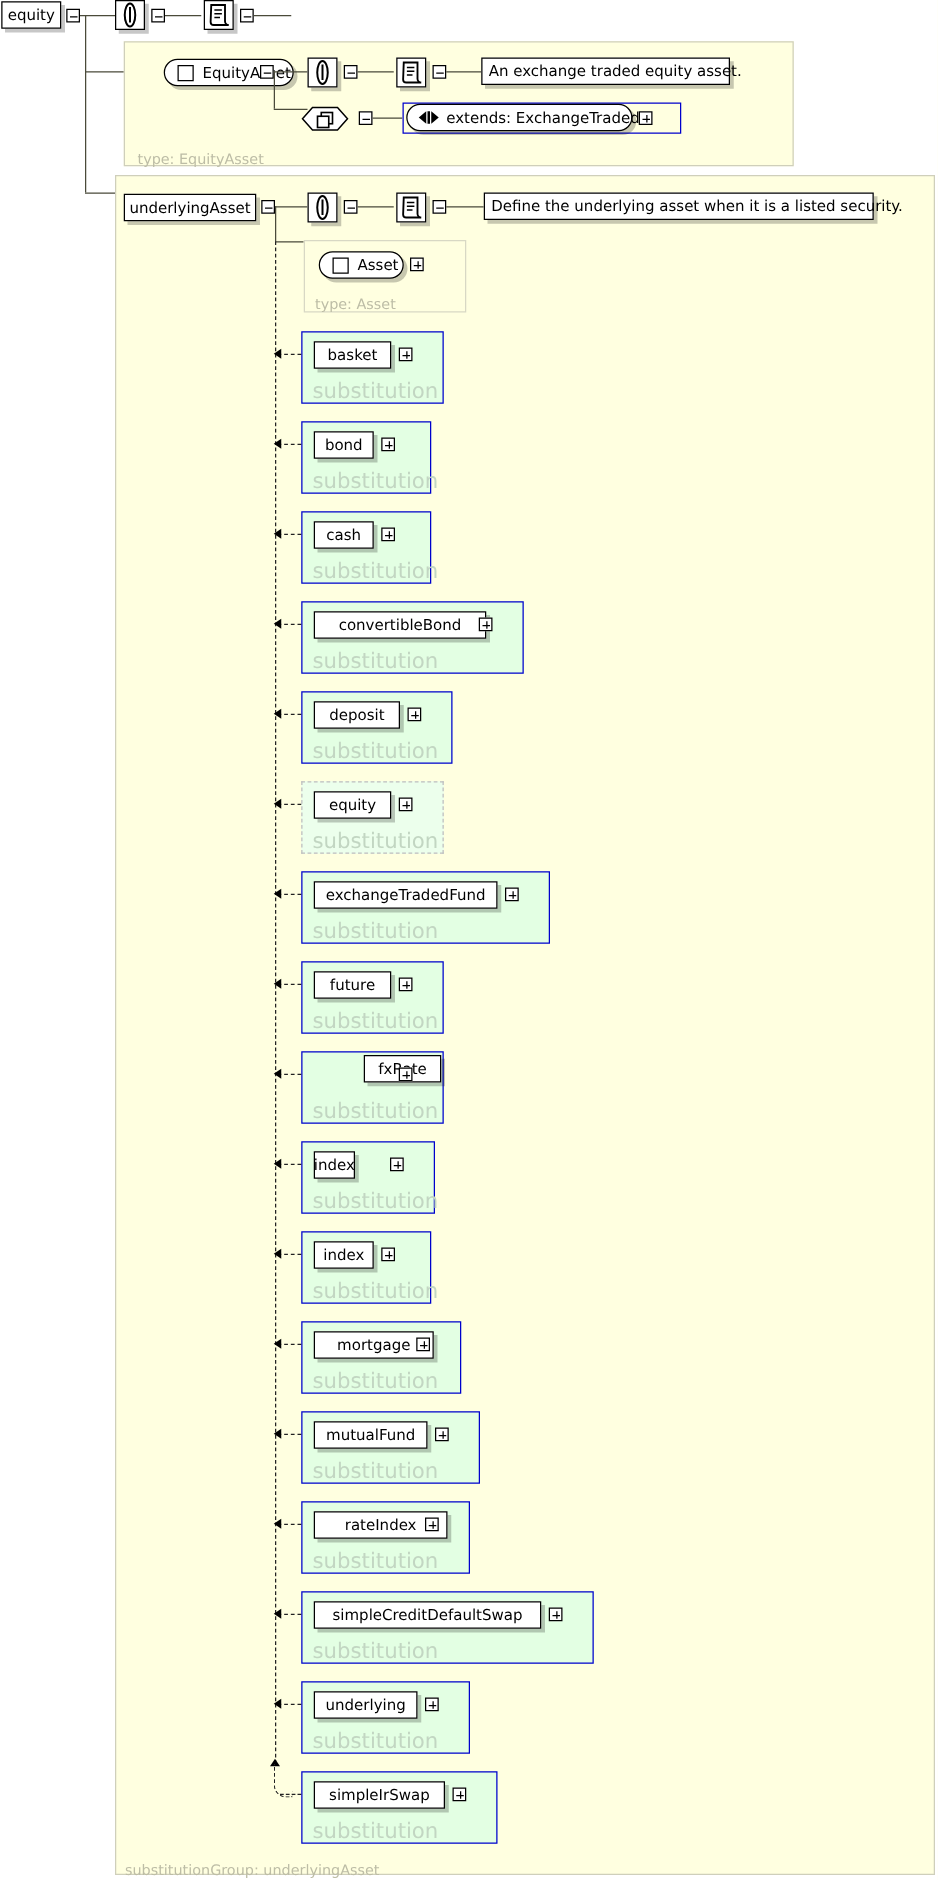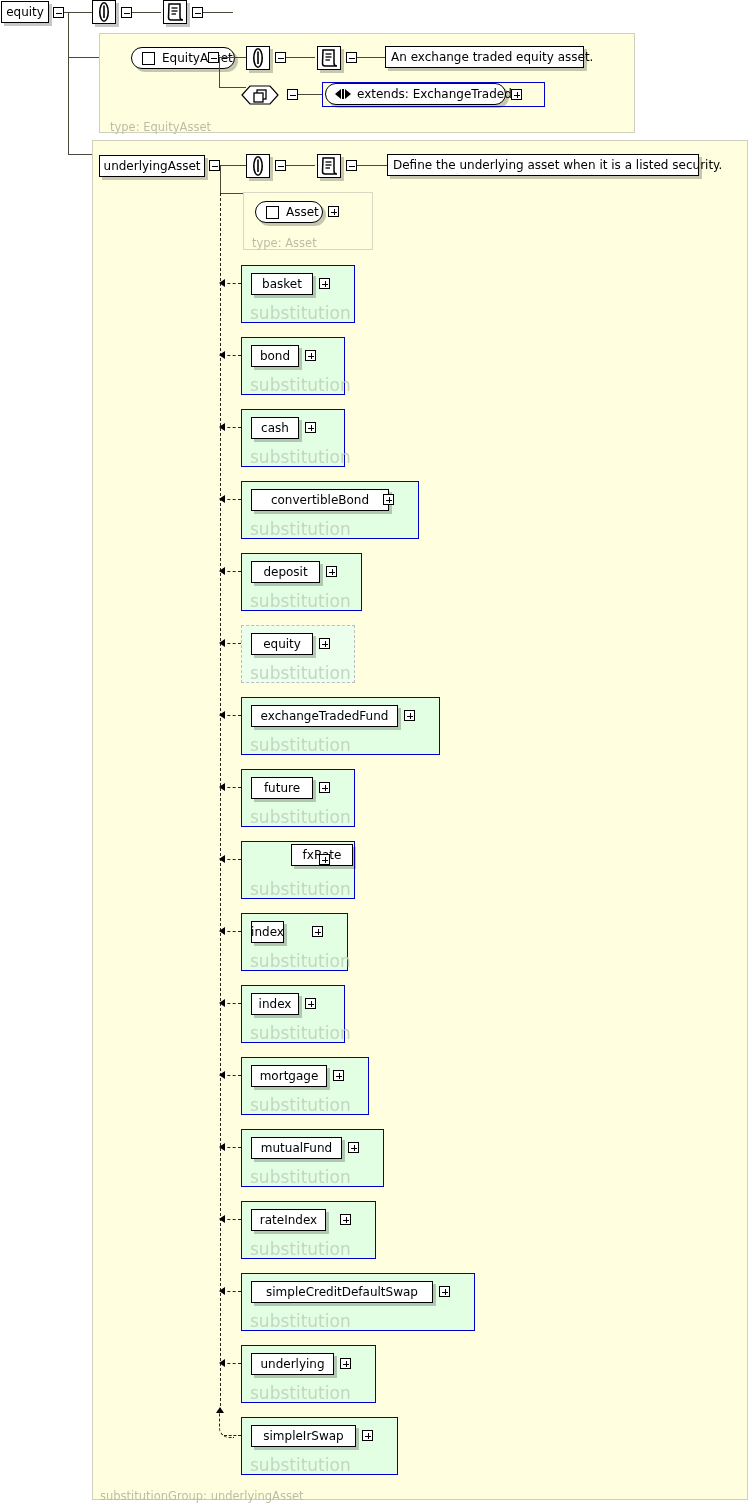--- a/index.html
+++ b/index.html
@@ -415,37 +415,37 @@
       <div class="arrowhead" style="left: 219px; top: 927px;"></div>
       <div class="subcard" style="left: 241px; top: 985px; width: 104px; height: 58px;"></div>
       <div class="node" style="left: 251px; top: 993px; width: 48px;">
         <span>index</span>
       </div>
       <div class="exp-inline" style="left: 305px; top: 998px;"></div>
       <div class="subcard-label" style="left: 250px; top: 1023px;">substitution</div>
       <div class="dashlink" style="left: 222px; top: 1003px; width: 19px;"></div>
       <div class="arrowhead" style="left: 219px; top: 999px;"></div>
       <div class="subcard" style="left: 241px; top: 1057px; width: 128px; height: 58px;"></div>
-      <div class="node" style="left: 251px; top: 1065px; width: 76px;">
+      <div class="node" style="left: 251px; top: 1065px; width: 96px;">
         <span>mortgage</span>
       </div>
       <div class="exp-inline" style="left: 333px; top: 1070px;"></div>
       <div class="subcard-label" style="left: 250px; top: 1095px;">substitution</div>
       <div class="dashlink" style="left: 222px; top: 1075px; width: 19px;"></div>
       <div class="arrowhead" style="left: 219px; top: 1071px;"></div>
       <div class="subcard" style="left: 241px; top: 1129px; width: 143px; height: 58px;"></div>
       <div class="node" style="left: 251px; top: 1137px; width: 91px;">
         <span>mutualFund</span>
       </div>
       <div class="exp-inline" style="left: 348px; top: 1142px;"></div>
       <div class="subcard-label" style="left: 250px; top: 1167px;">substitution</div>
       <div class="dashlink" style="left: 222px; top: 1147px; width: 19px;"></div>
       <div class="arrowhead" style="left: 219px; top: 1143px;"></div>
       <div class="subcard" style="left: 241px; top: 1201px; width: 135px; height: 58px;"></div>
-      <div class="node" style="left: 251px; top: 1209px; width: 75px;">
+      <div class="node" style="left: 251px; top: 1209px; width: 107px;">
         <span>rateIndex</span>
       </div>
       <div class="exp-inline" style="left: 340px; top: 1214px;"></div>
       <div class="subcard-label" style="left: 250px; top: 1239px;">substitution</div>
       <div class="dashlink" style="left: 222px; top: 1219px; width: 19px;"></div>
       <div class="arrowhead" style="left: 219px; top: 1215px;"></div>
       <div class="subcard" style="left: 241px; top: 1273px; width: 234px; height: 58px;"></div>
       <div class="node" style="left: 251px; top: 1281px; width: 182px;">
         <span>simpleCreditDefaultSwap</span>
       </div>

